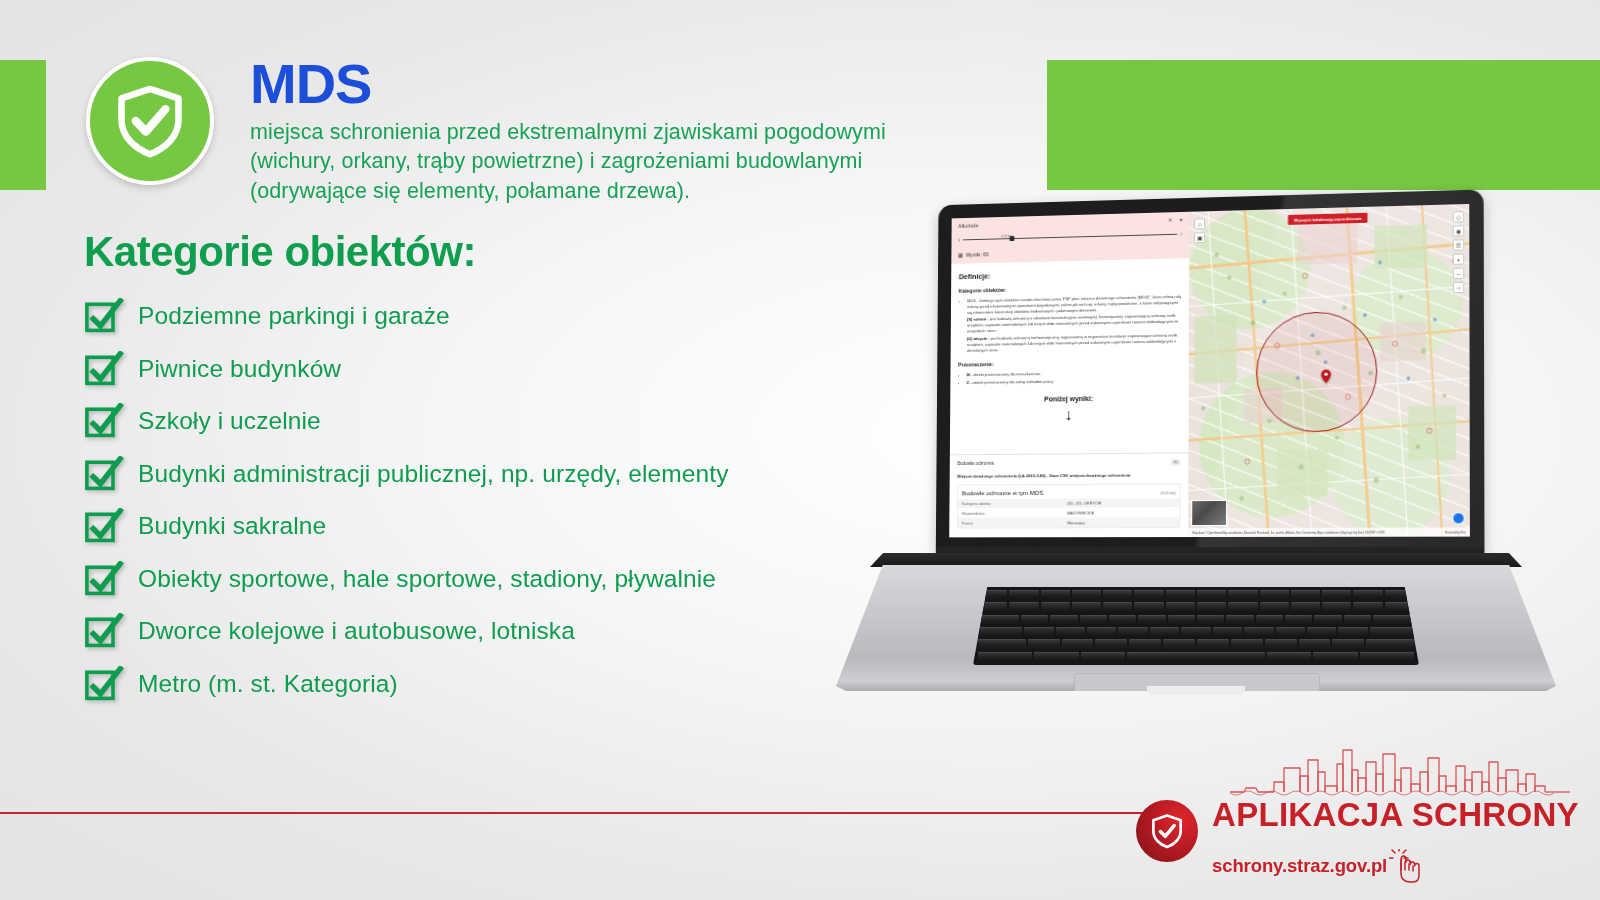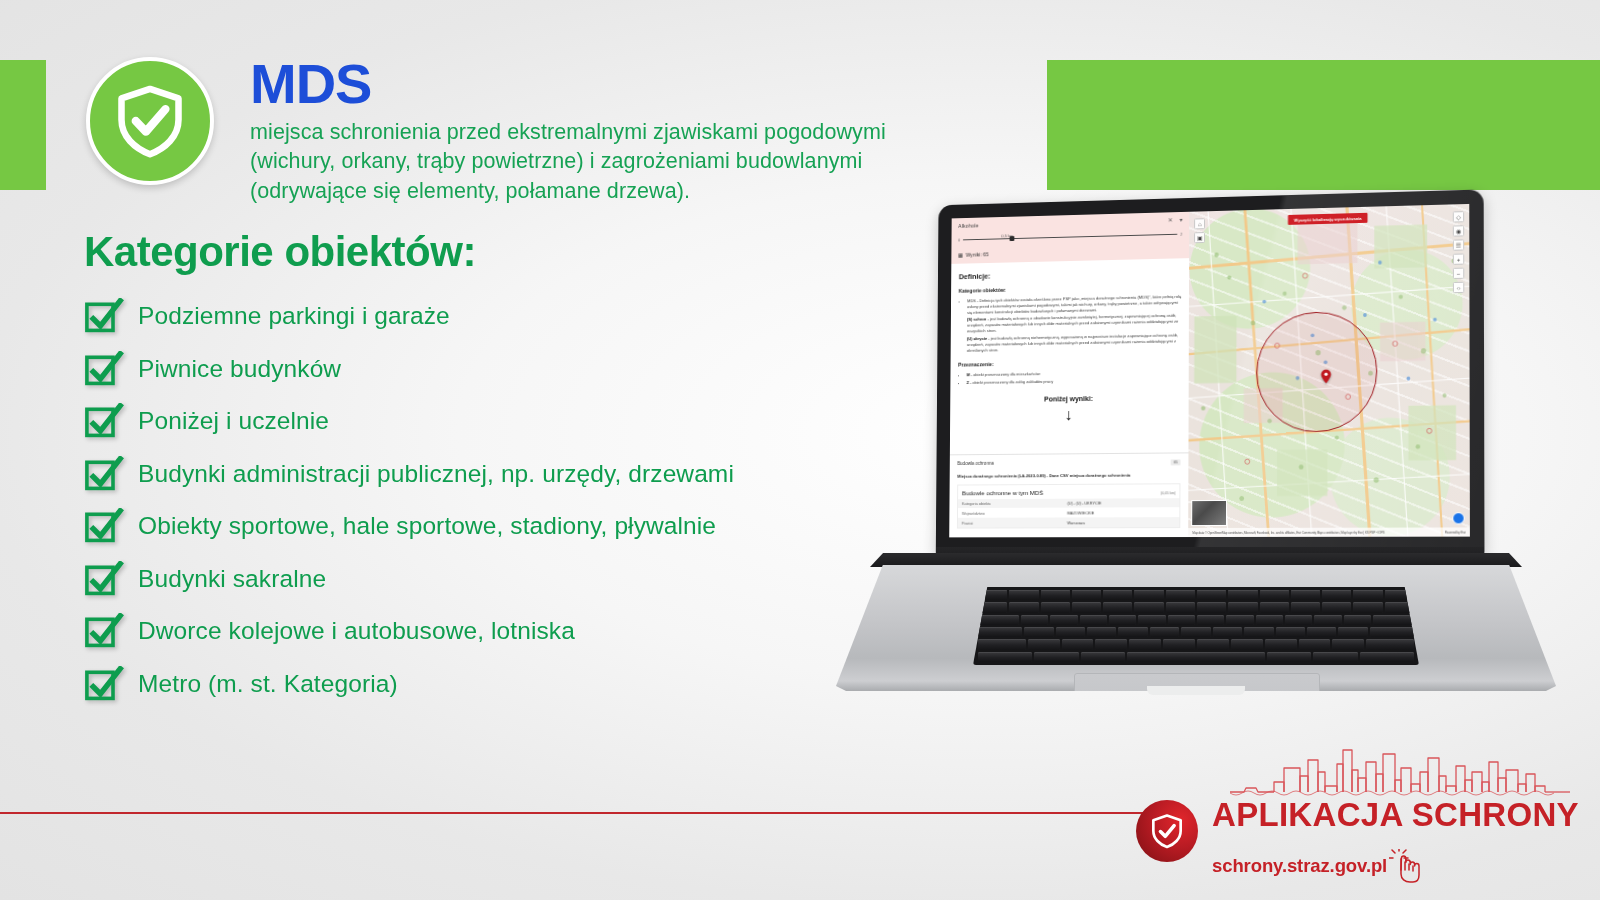--- a/index.html
+++ b/index.html
@@ -285,48 +285,48 @@
         </span>
         <span class="cat-label">Piwnice budynków</span>
       </div>
       <div class="cat-row">
         <span class="cat-check">
           <svg viewBox="0 0 44 40" aria-hidden="true">
             <rect x="3" y="7" width="29" height="29" fill="none" stroke="#0e9d4e" stroke-width="4"></rect>
             <path d="M10 23 L18 31 L40 3" fill="none" stroke="#0e9d4e" stroke-width="6" stroke-linecap="square" stroke-linejoin="miter"></path>
           </svg>
         </span>
-        <span class="cat-label">Poniżej i uczelnie</span>
+        <span class="cat-label">Szkoły i uczelnie</span>
       </div>
       <div class="cat-row">
         <span class="cat-check">
           <svg viewBox="0 0 44 40" aria-hidden="true">
             <rect x="3" y="7" width="29" height="29" fill="none" stroke="#0e9d4e" stroke-width="4"></rect>
             <path d="M10 23 L18 31 L40 3" fill="none" stroke="#0e9d4e" stroke-width="6" stroke-linecap="square" stroke-linejoin="miter"></path>
           </svg>
         </span>
-        <span class="cat-label">Budynki administracji publicznej, np. urzędy, drzewami</span>
+        <span class="cat-label">Budynki administracji publicznej, np. urzędy, elementy</span>
       </div>
       <div class="cat-row">
         <span class="cat-check">
           <svg viewBox="0 0 44 40" aria-hidden="true">
             <rect x="3" y="7" width="29" height="29" fill="none" stroke="#0e9d4e" stroke-width="4"></rect>
             <path d="M10 23 L18 31 L40 3" fill="none" stroke="#0e9d4e" stroke-width="6" stroke-linecap="square" stroke-linejoin="miter"></path>
           </svg>
         </span>
-        <span class="cat-label">Obiekty sportowe, hale sportowe, stadiony, pływalnie</span>
+        <span class="cat-label">Budynki sakralne</span>
       </div>
       <div class="cat-row">
         <span class="cat-check">
           <svg viewBox="0 0 44 40" aria-hidden="true">
             <rect x="3" y="7" width="29" height="29" fill="none" stroke="#0e9d4e" stroke-width="4"></rect>
             <path d="M10 23 L18 31 L40 3" fill="none" stroke="#0e9d4e" stroke-width="6" stroke-linecap="square" stroke-linejoin="miter"></path>
           </svg>
         </span>
-        <span class="cat-label">Budynki sakralne</span>
+        <span class="cat-label">Obiekty sportowe, hale sportowe, stadiony, pływalnie</span>
       </div>
       <div class="cat-row">
         <span class="cat-check">
           <svg viewBox="0 0 44 40" aria-hidden="true">
             <rect x="3" y="7" width="29" height="29" fill="none" stroke="#0e9d4e" stroke-width="4"></rect>
             <path d="M10 23 L18 31 L40 3" fill="none" stroke="#0e9d4e" stroke-width="6" stroke-linecap="square" stroke-linejoin="miter"></path>
           </svg>
         </span>
         <span class="cat-label">Dworce kolejowe i autobusowe, lotniska</span>
       </div>

